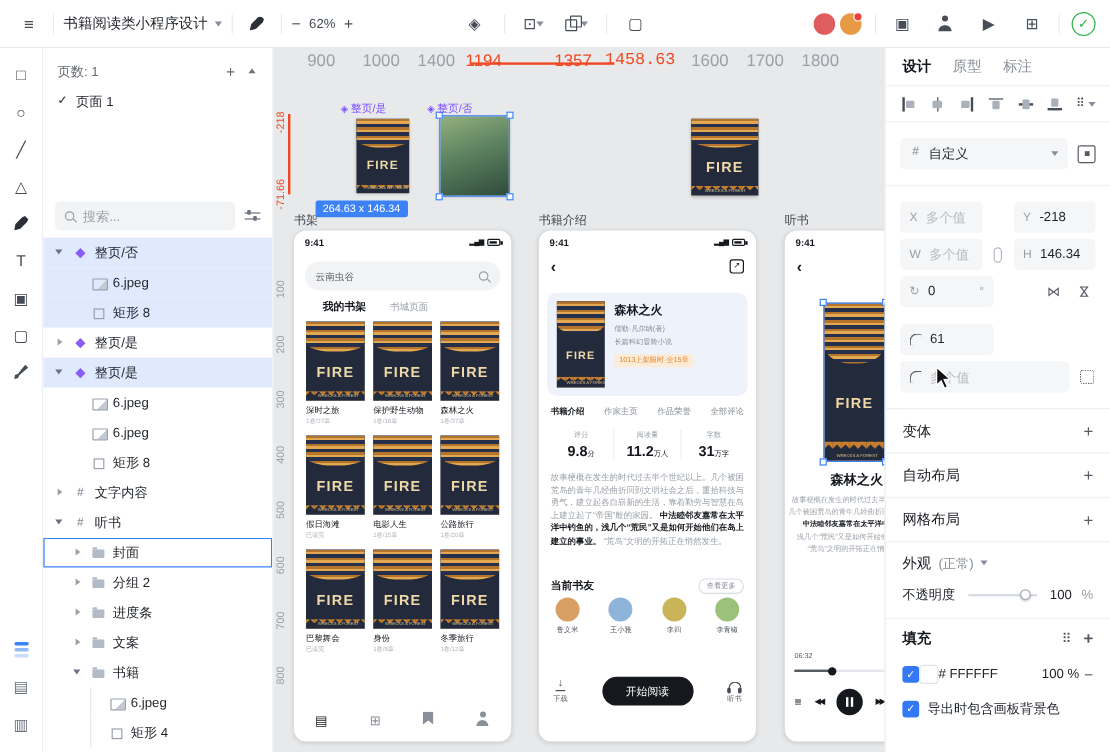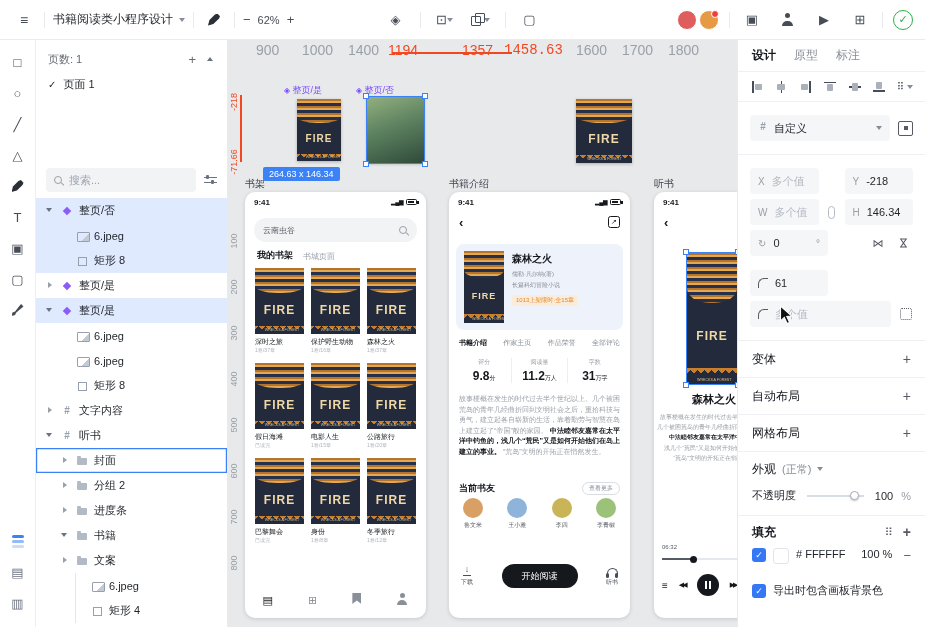--- a/index.html
+++ b/index.html
@@ -111,21 +111,21 @@
   .batt{width:11px;height:5.5px;border:1px solid #15181d;border-radius:1.5px;position:relative}
   .batt::before{content:"";position:absolute;left:1px;top:1px;bottom:1px;width:6px;background:#15181d}
   .batt::after{content:"";position:absolute;right:-2.5px;top:1px;width:1.5px;height:3px;background:#15181d}
   .back-row{position:absolute;top:22px;left:10px;right:10px;height:16px;display:flex;justify-content:space-between;align-items:center}
   .back{font-size:13px;font-weight:bold;color:#15181d;line-height:1;cursor:pointer}
   .share-ic{width:12px;height:12px;border:1.2px solid #15181d;border-radius:2.5px;font-size:7px;line-height:10px;text-align:center;color:#15181d;cursor:pointer}
 
   
   .a1-search{position:absolute;top:26px;left:9px;right:9px;height:24px;background:#f2f3f5;border-radius:13px;display:flex;align-items:center;padding:0 9px;font-size:8px;color:#565b63}
   .a1-search .mag{margin-left:auto}
-  .a1-tabs{position:absolute;top:57px;left:12px;display:flex;gap:10px;align-items:flex-end}
+  .a1-tabs{position:absolute;top:57px;left:24px;display:flex;gap:20px;align-items:center}
   .a1-tab{font-size:8px;color:#9aa0a8;cursor:pointer}
   .a1-tab.on{font-size:9px;font-weight:bold;color:#15181d}
   .book-grid{position:absolute;top:76px;left:10px;right:10px;display:grid;grid-template-columns:repeat(3,1fr);column-gap:7px;row-gap:7px}
   .bk{display:flex;flex-direction:column;cursor:pointer}
   .bk .cv{width:100%;height:66px;flex:none}
   .bk-t{font-size:7px;color:#15181d;margin-top:3px;white-space:nowrap;overflow:hidden}
   .bk-s{font-size:6px;color:#b0b5bd;transform:scale(.85);transform-origin:left top}
   .phone-nav{position:absolute;bottom:7px;left:0;right:0;height:22px;display:flex;justify-content:space-around;align-items:center;color:#8a9099}
   .phone-nav .gi{font-size:11px;color:#8a9099}
   .phone-nav .on .gi,.phone-nav .gi.first{color:#15181d}
@@ -237,21 +237,21 @@
   .appear-row{height:34px;display:flex;align-items:center;gap:6px;padding:0 14px;font-size:12px;color:#15181d}
   .appear-state{color:#878d96;font-size:11px}
   .op-row{display:flex;align-items:center;gap:8px;padding:2px 14px 12px;border-bottom:1px solid #eef0f3}
   .op-label{font-size:11px;color:#1f2329;flex:none}
   .slider{flex:1;height:2px;background:#d8dce3;position:relative;margin:0 3px}
   .slider i{position:absolute;left:76%;top:-4px;width:9px;height:9px;border-radius:50%;background:#fff;border:1px solid #aab0ba;box-shadow:0 1px 2px rgba(0,0,0,.25);cursor:pointer}
   .op-val{font-size:11px;color:#1f2329}
   .op-unit{font-size:11px;color:#9aa0a8}
   .fill-head{height:32px;display:flex;align-items:center;gap:10px;padding:0 14px;font-size:12px;color:#15181d;font-weight:bold}
   .fill-head .dots{margin-left:auto;font-size:11px;color:#565b63;font-weight:normal;cursor:pointer}
-  .fill-row{display:flex;gap:7px;padding:0 14px;height:28px}
+  .fill-row{display:flex;align-items:center;padding:0 14px;height:28px}
   .swatch{width:16px;height:16px;border:1px solid #e1e4ea;border-radius:3px;background:#fff;cursor:pointer;flex:none}
   .hex{font-size:11px;color:#1f2329}
   .pct{margin-left:auto;font-size:11px;color:#1f2329}
   .minus{font-size:13px;color:#565b63;margin-left:4px;cursor:pointer}
   .export-row{display:flex;align-items:center;gap:7px;padding:7px 14px 0;font-size:11px;color:#1f2329;white-space:nowrap}
 
   .cursor{position:absolute;left:779px;top:305px;z-index:50;pointer-events:none}
 </style>
 </head>
 <body>
@@ -435,28 +435,28 @@
             <span class="tcaret cr"></span>
             <span class="ti ti-folder"></span>
             <span class="tlabel">分组 2</span>
           </div>
           <div class="tree-row" style="padding-left: 25px;">
             <span class="tcaret cr"></span>
             <span class="ti ti-folder"></span>
             <span class="tlabel">进度条</span>
           </div>
           <div class="tree-row" style="padding-left: 25px;">
+            <span class="tcaret cr"></span>
+            <span class="ti ti-folder"></span>
+            <span class="tlabel">文案</span>
+          </div>
+          <div class="tree-row" style="padding-left: 25px;">
             <span class="tcaret cd"></span>
             <span class="ti ti-folder"></span>
             <span class="tlabel">书籍</span>
-          </div>
-          <div class="tree-row" style="padding-left: 25px;">
-            <span class="tcaret cr"></span>
-            <span class="ti ti-folder"></span>
-            <span class="tlabel">文案</span>
           </div>
           <div class="tree-row deep" style="padding-left: 40px;">
             <span class="tcaret"></span>
             <span class="ti ti-image"></span>
             <span class="tlabel">6.jpeg</span>
           </div>
           <div class="tree-row deep" style="padding-left: 40px;">
             <span class="tcaret"></span>
             <span class="ti ti-rect"></span>
             <span class="tlabel">矩形 4</span>

